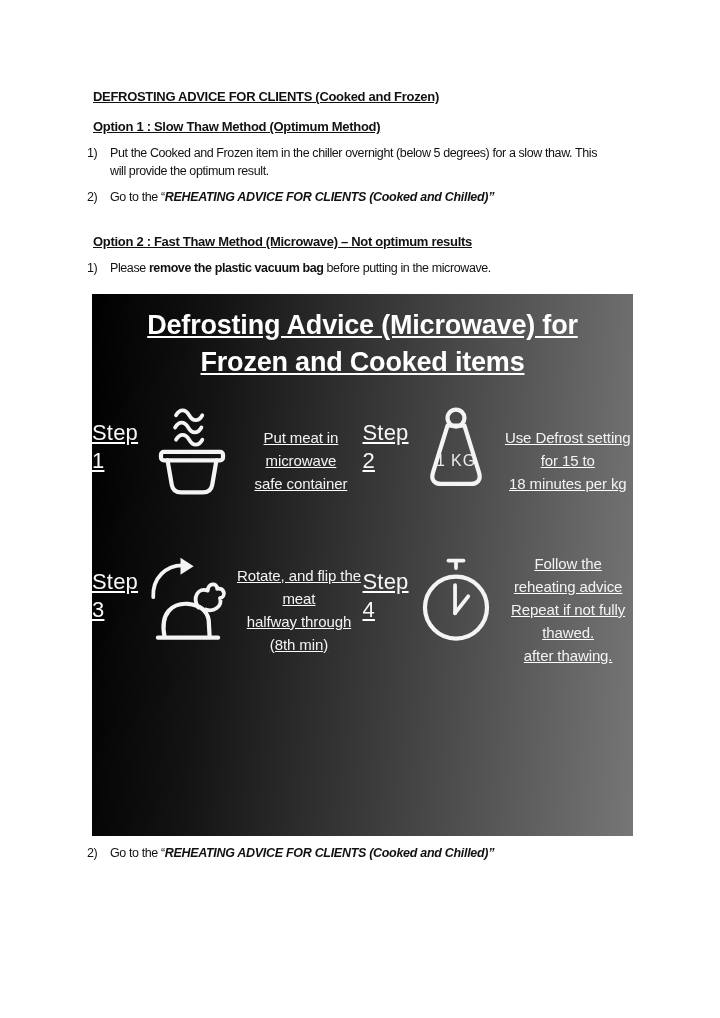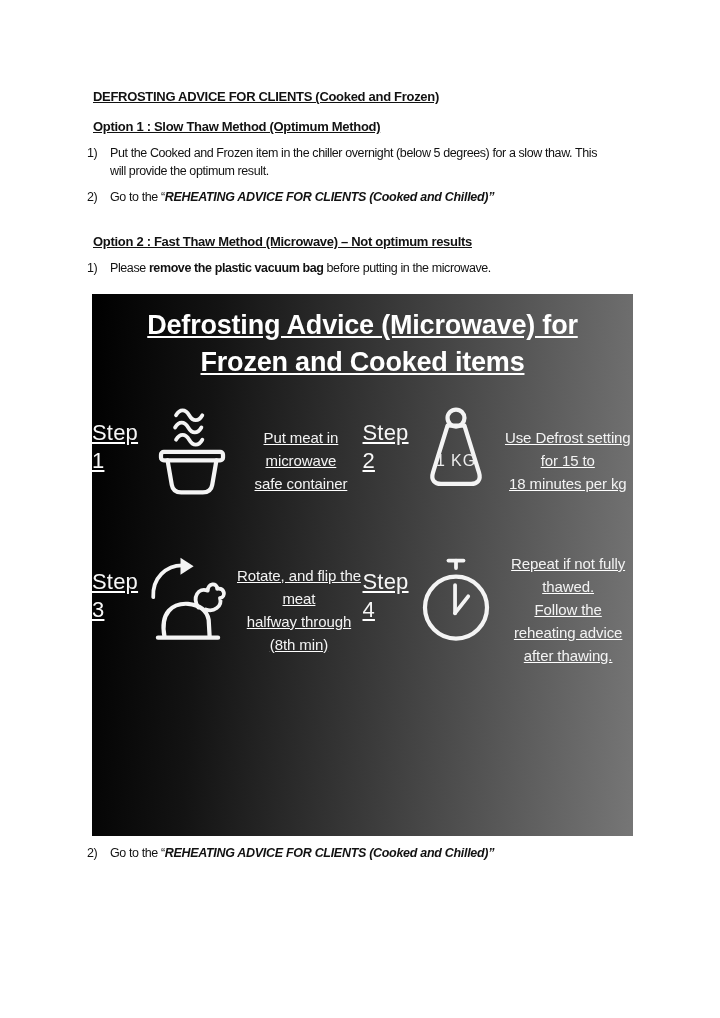--- a/index.html
+++ b/index.html
@@ -149,22 +149,22 @@
         <div class="icon-wrap">
           <svg class="icon" viewBox="0 0 100 100">
             <path class="st thin" d="M42 7 L58 7"></path>
             <path class="st thin" d="M50 7 L50 15"></path>
             <circle class="st" cx="50" cy="57" r="33"></circle>
             <path class="st thin" d="M49 63 L49 33"></path>
             <path class="st thin" d="M49 63 L63 45"></path>
           </svg>
         </div>
         <div class="caption">
+          <span class="c-line">Follow the reheating advice</span>
           <span class="c-line">Repeat if not fully thawed.</span>
-          <span class="c-line">Follow the reheating advice</span>
           <span class="c-line">after thawing.</span>
         </div>
       </div>
 
     </div>
   </div>
 
   <div class="li tight">
     <span class="num">2)</span>
     <div class="li-body"><span>Go to the “</span><span class="ref">REHEATING ADVICE FOR CLIENTS (Cooked and Chilled)”</span></div>

